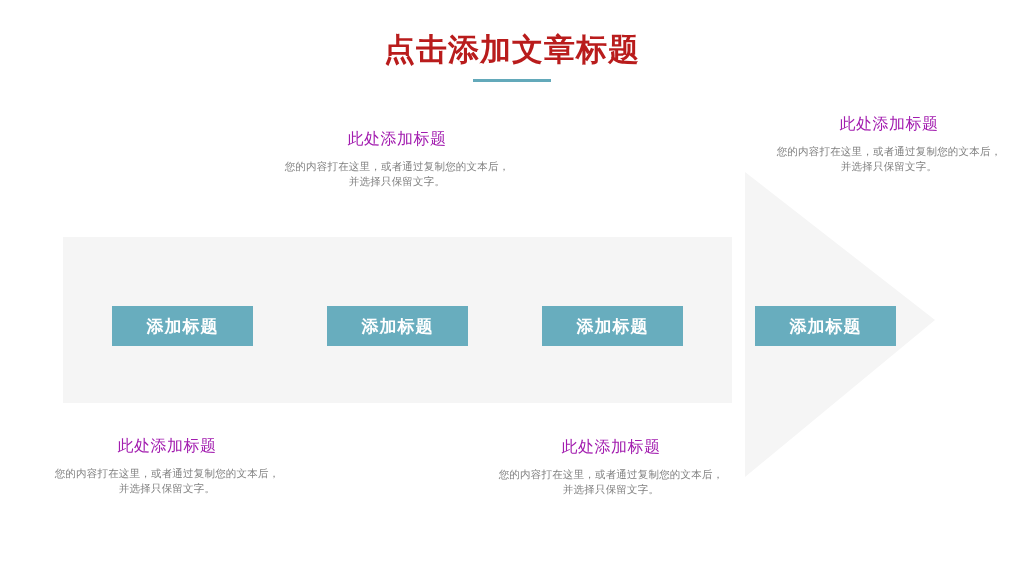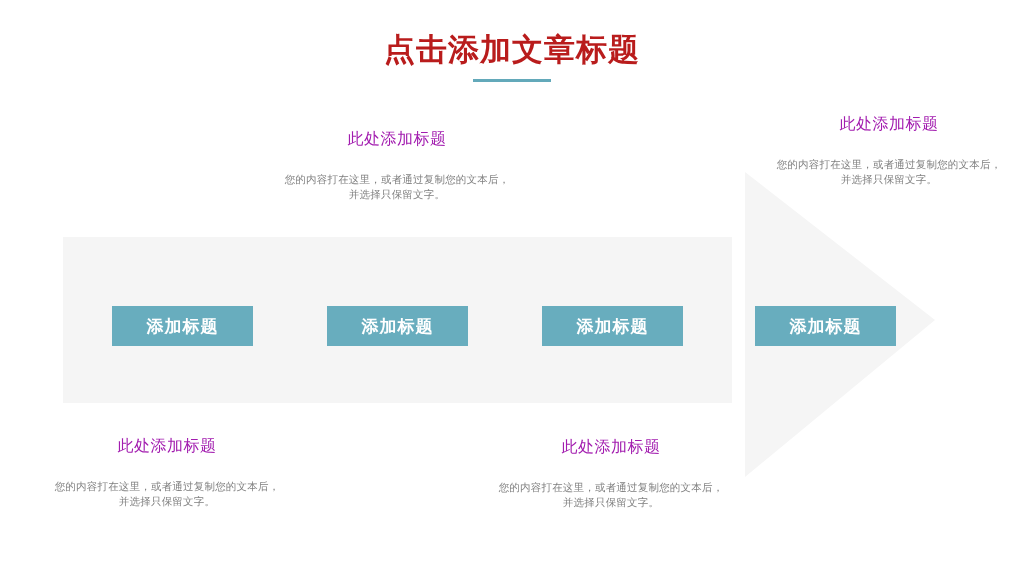--- a/index.html
+++ b/index.html
@@ -97,21 +97,21 @@
   }
   .tb-heading {
     font-size: 16px;
     font-weight: normal;
     color: #a21caf;
     letter-spacing: 0.5px;
     line-height: 22px;
     white-space: nowrap;
   }
   .tb-body {
-    margin-top: 22px;
+    margin-top: 9px;
     font-size: 10.5px;
     color: #808080;
     line-height: 15px;
     letter-spacing: 0.2px;
   }
 
   .block-top-center  { left: 282px; top: 128px; }
   .block-top-right   { left: 774px; top: 113px; }
   .block-bottom-left { left: 52px;  top: 435px; }
   .block-bottom-mid  { left: 496px; top: 436px; }

